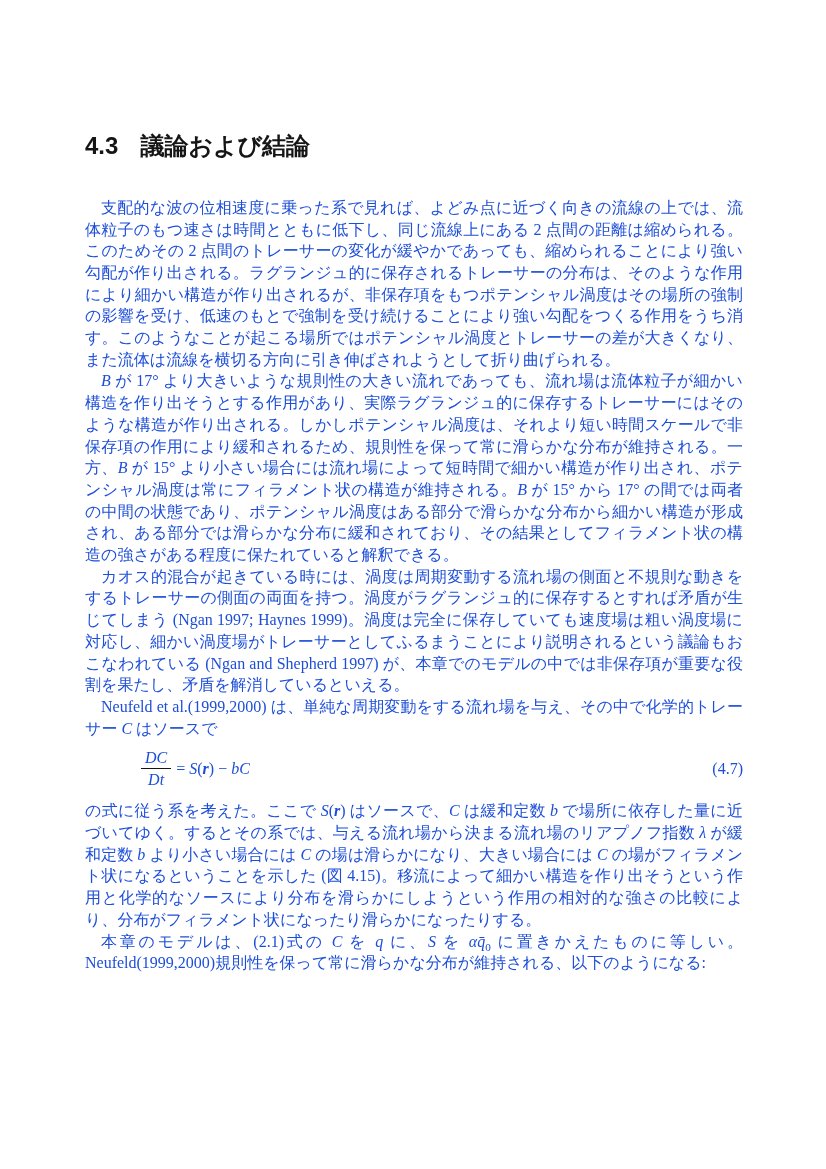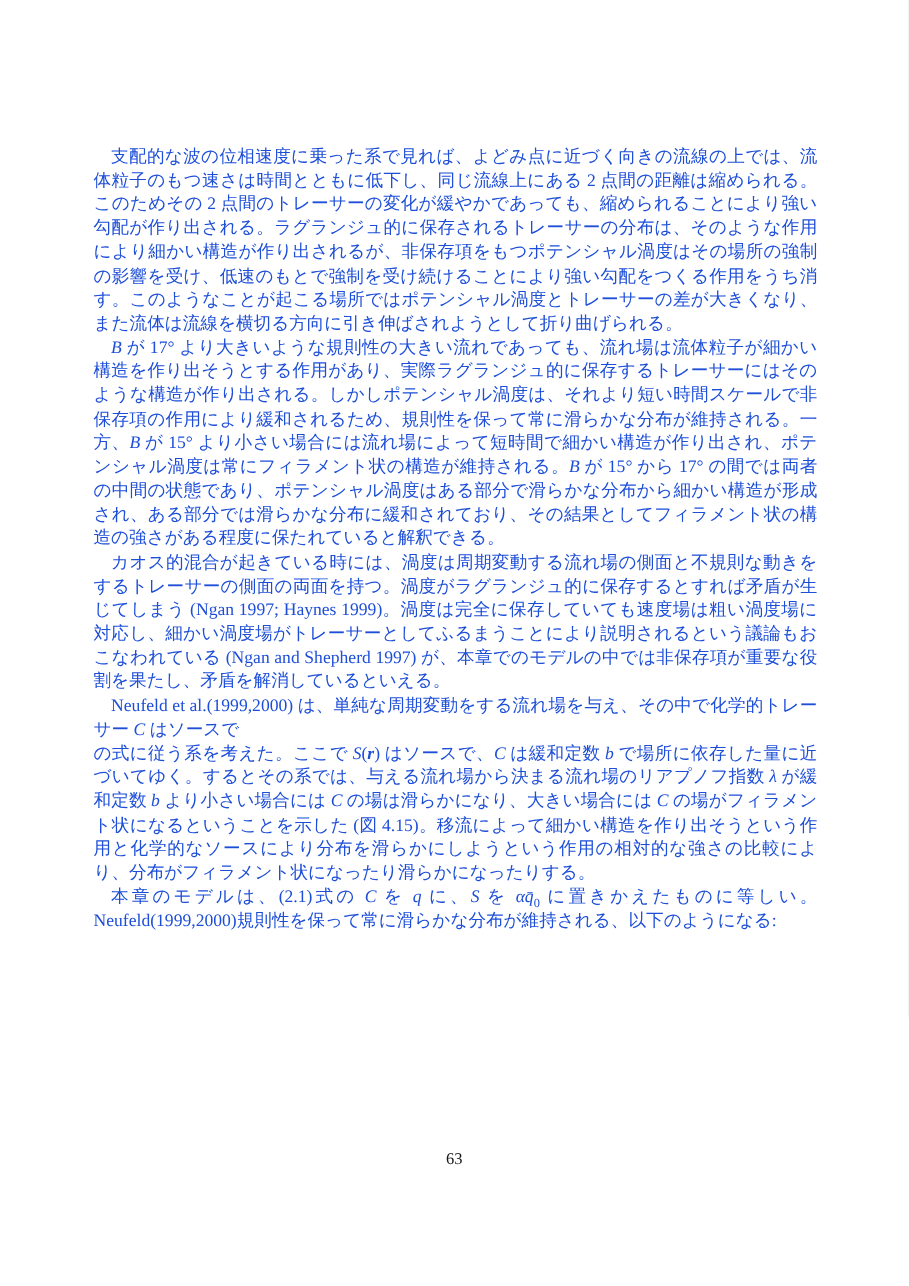--- a/index.html
+++ b/index.html
@@ -71,23 +71,34 @@
     font-family: "Liberation Serif", "DejaVu Serif", serif;
     font-size: 15px;
     color: #151515;
   }
 </style>
 </head>
 <body>
 
 <div class="page">
   <div class="content">
+    <div class="heading">
+      <span>4.3</span>
+      <span>議論および結論</span>
+    </div>
     <div class="body-text">
         <p class="para indent"><span>支配的な波の位相速度に乗った系で見れば、よどみ点に近づく向きの流線の上では、流体粒子のもつ速さは時間とともに低下し、同じ流線上にある 2 点間の距離は縮められる。このためその 2 点間のトレーサーの変化が緩やかであっても、縮められることにより強い勾配が作り出される。ラグランジュ的に保存されるトレーサーの分布は、そのような作用により細かい構造が作り出されるが、非保存項をもつポテンシャル渦度はその場所の強制の影響を受け、低速のもとで強制を受け続けることにより強い勾配をつくる作用をうち消す。このようなことが起こる場所ではポテンシャル渦度とトレーサーの差が大きくなり、また流体は流線を横切る方向に引き伸ばされようとして折り曲げられる。</span></p>
         <p class="para indent"><span class="mi">B</span><span> が 17° より大きいような規則性の大きい流れであっても、流れ場は流体粒子が細かい構造を作り出そうとする作用があり、実際ラグランジュ的に保存するトレーサーにはそのような構造が作り出される。しかしポテンシャル渦度は、それより短い時間スケールで非保存項の作用により緩和されるため、規則性を保って常に滑らかな分布が維持される。一方、</span><span class="mi">B</span><span> が 15° より小さい場合には流れ場によって短時間で細かい構造が作り出され、ポテンシャル渦度は常にフィラメント状の構造が維持される。</span><span class="mi">B</span><span> が 15° から 17° の間では両者の中間の状態であり、ポテンシャル渦度はある部分で滑らかな分布から細かい構造が形成され、ある部分では滑らかな分布に緩和されており、その結果としてフィラメント状の構造の強さがある程度に保たれていると解釈できる。</span></p>
         <p class="para indent"><span>カオス的混合が起きている時には、渦度は周期変動する流れ場の側面と不規則な動きをするトレーサーの側面の両面を持つ。渦度がラグランジュ的に保存するとすれば矛盾が生じてしまう (Ngan 1997; Haynes 1999)。渦度は完全に保存していても速度場は粗い渦度場に対応し、細かい渦度場がトレーサーとしてふるまうことにより説明されるという議論もおこなわれている (Ngan and Shepherd 1997) が、本章でのモデルの中では非保存項が重要な役割を果たし、矛盾を解消しているといえる。</span></p>
         <p class="para indent"><span>Neufeld et al.(1999,2000) は、単純な周期変動をする流れ場を与え、その中で化学的トレーサー </span><span class="mi">C</span><span> はソースで</span></p>
+        <div class="equation">
+          <span class="frac mi">
+            <span class="num">DC</span>
+            <span class="den">Dt</span>
+          </span>
+          <span class="rhs"><span>= </span><span class="mi">S</span><span>(</span><span class="mi mb">r</span><span>) − </span><span class="mi">b</span><span class="mi">C</span></span>
+          <span class="eq-label">(4.7)</span>
+        </div>
         <p class="para"><span>の式に従う系を考えた。ここで </span><span class="mi">S</span><span>(</span><span class="mi mb">r</span><span>) はソースで、</span><span class="mi">C</span><span> は緩和定数 </span><span class="mi">b</span><span> で場所に依存した量に近づいてゆく。するとその系では、与える流れ場から決まる流れ場のリアプノフ指数 </span><span class="mi">λ</span><span> が緩和定数 </span><span class="mi">b</span><span> より小さい場合には </span><span class="mi">C</span><span> の場は滑らかになり、大きい場合には </span><span class="mi">C</span><span> の場がフィラメント状になるということを示した (図 4.15)。移流によって細かい構造を作り出そうという作用と化学的なソースにより分布を滑らかにしようという作用の相対的な強さの比較により、分布がフィラメント状になったり滑らかになったりする。</span></p>
         <p class="para indent"><span>本章のモデルは、(2.1)式の </span><span class="mi">C</span><span> を </span><span class="mi">q</span><span> に、</span><span class="mi">S</span><span> を </span><span class="mi">αq̄</span><sub>0</sub><span> に置きかえたものに等しい。Neufeld(1999,2000)規則性を保って常に滑らかな分布が維持される、以下のようになる:</span></p>
       </div>
   </div>
-  <div class="page-number">63</div>
 </div>
 
 </body></html>

